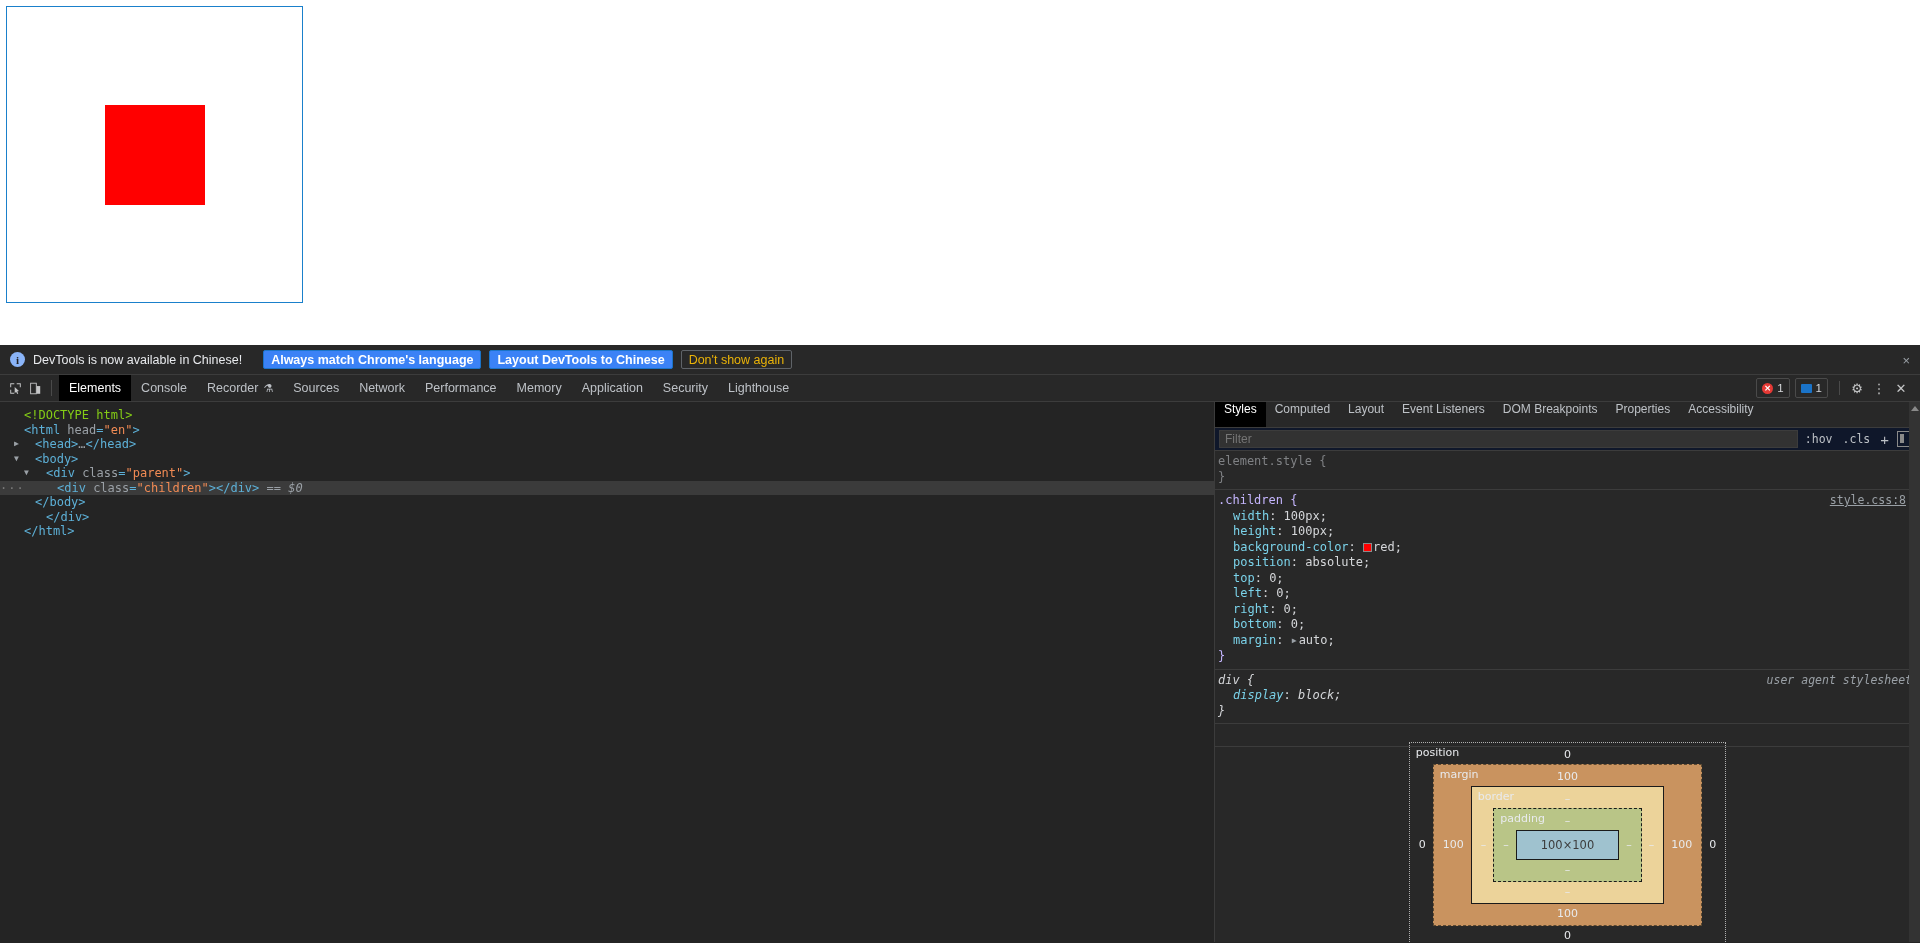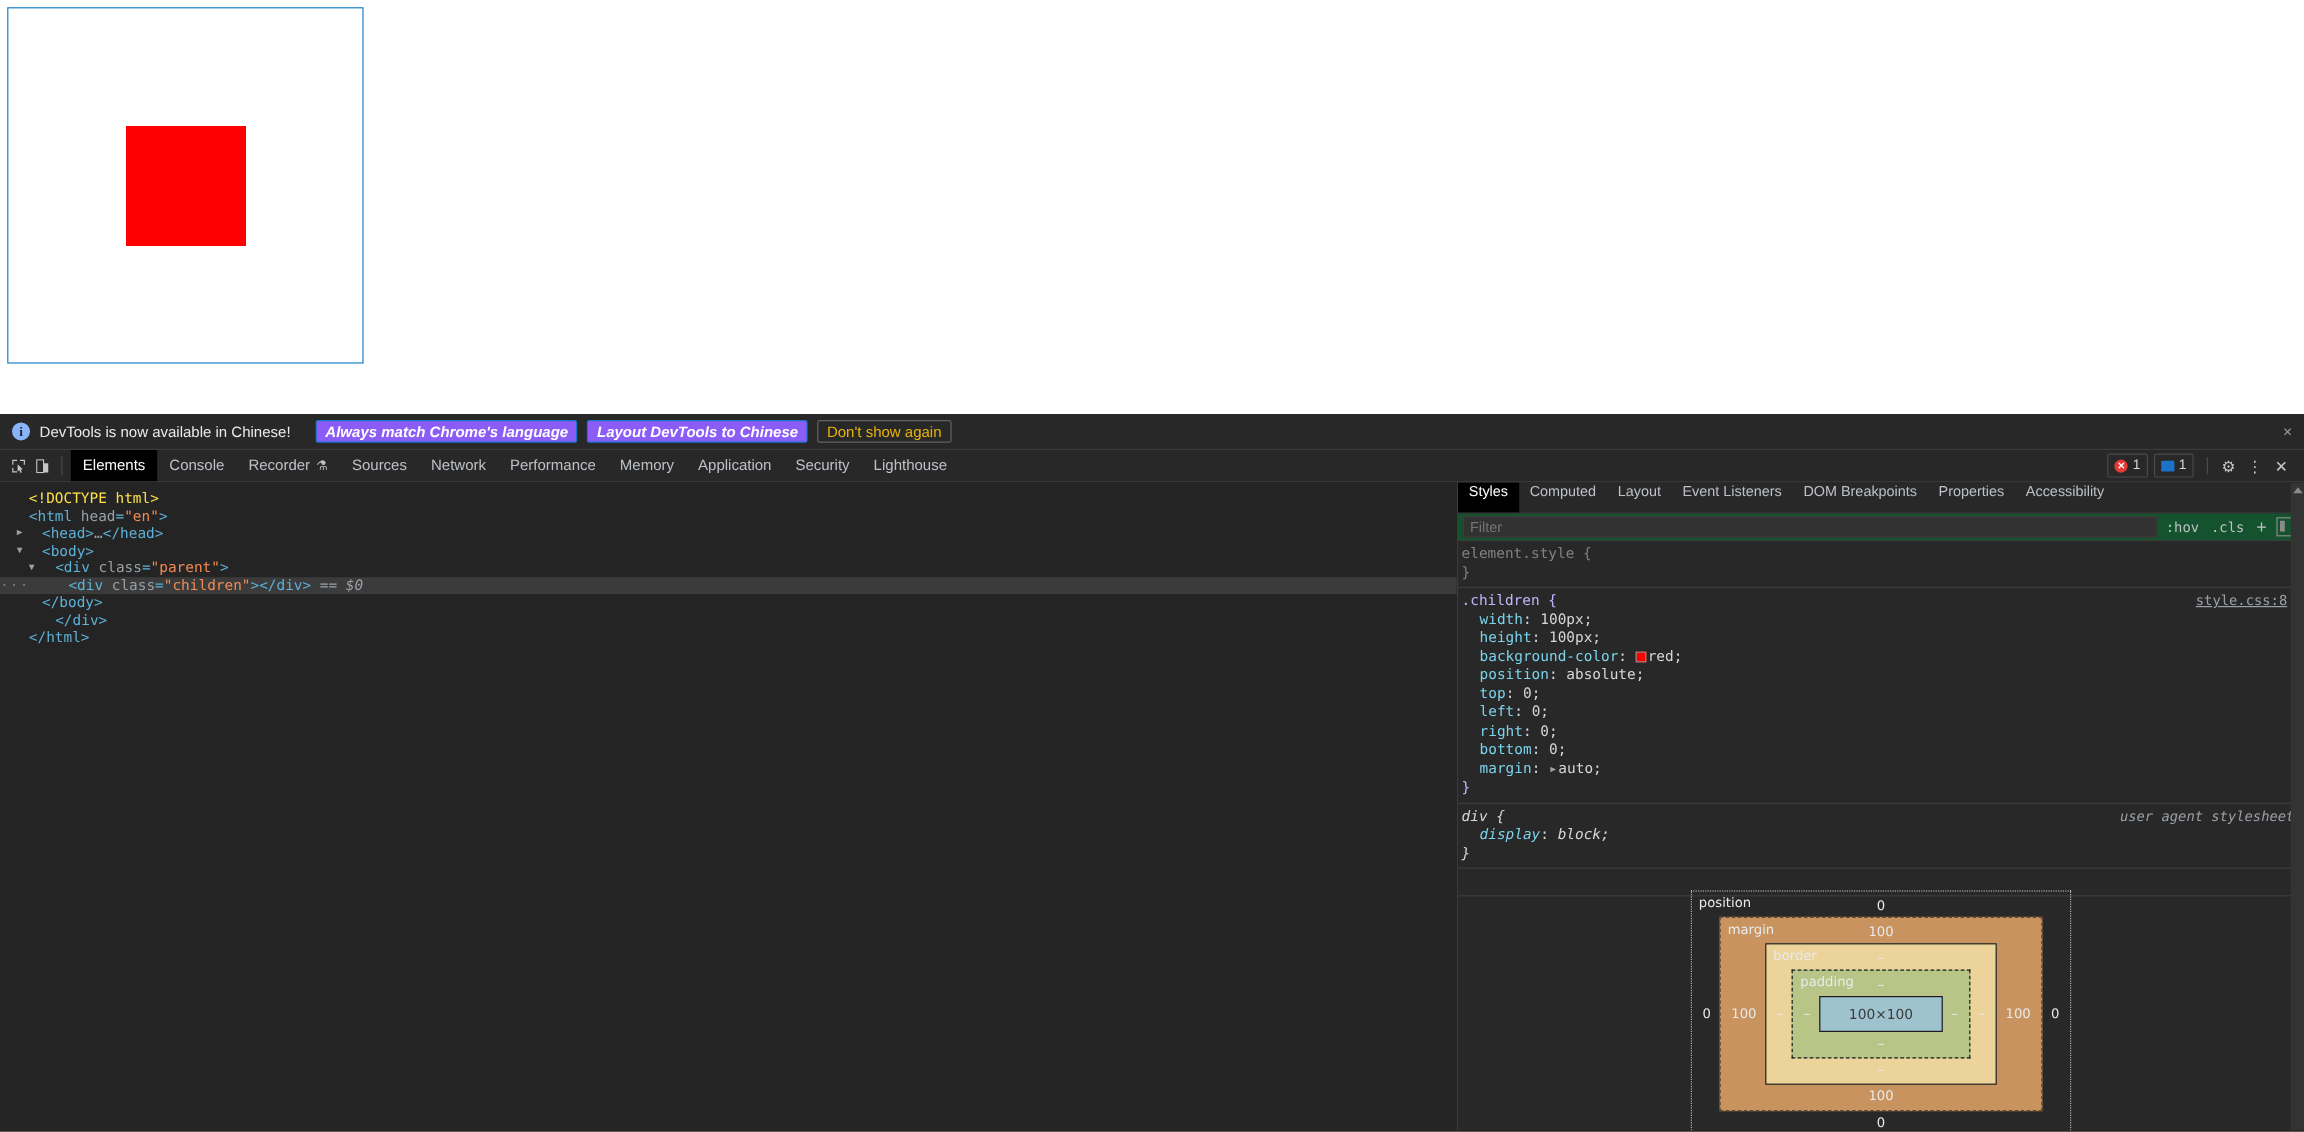--- a/index.html
+++ b/index.html
@@ -19,21 +19,21 @@
 
   
   #infobar{position:relative;height:30px;background:#282828;border-bottom:1px solid #3c3c3c;
            display:flex;align-items:center;padding:0 6px;box-sizing:border-box;}
   .info-icon{width:15px;height:15px;border-radius:50%;background:#8ab4f8;color:#202124;
              font-size:11px;font-weight:bold;display:flex;align-items:center;justify-content:center;
              margin:0 8px 0 4px;font-family:"Liberation Serif",serif;flex:none;}
   #infobar-text{font-size:12.5px;color:#e8eaed;margin-right:21px;white-space:nowrap;}
   .ibtn{height:19px;line-height:19px;padding:0 7px;font-size:12.5px;font-weight:bold;
         border-radius:2px;margin-right:8px;white-space:nowrap;box-sizing:border-box;}
-  .ibtn.primary{background:#8b5cf6;color:#ffffff;border:1px solid #1a73c8;font-style:italic;}
+  .ibtn.primary{background:#3b82f6;color:#ffffff;border:1px solid #1a73c8;}
   .ibtn.ghost{background:transparent;color:#eab308;border:1px solid #5f6368;font-weight:normal;}
   #infobar-close{position:absolute;right:10px;top:50%;transform:translateY(-50%);
                  color:#9aa0a6;font-size:13px;line-height:1;}
 
   
   #tabstrip{height:27px;background:#282828;border-bottom:1px solid #3c3c3c;
             display:flex;align-items:stretch;box-sizing:border-box;}
   .tool-icon{width:20px;display:flex;align-items:center;justify-content:center;color:#c5c6c7;flex:none;}
   .tool-icon:first-child{margin-left:5px;}
   .vsep{width:1px;background:#4a4a4a;margin:5px 7px 5px 6px;flex:none;}
@@ -55,32 +55,32 @@
             font-family:"DejaVu Sans Mono",monospace;font-size:12px;}
   #dom-tree{padding:6px 0 0 0;}
   .domline{position:relative;height:14.5px;line-height:14.5px;white-space:pre;padding-left:10px;color:#9aa0a6;}
   .domline.sel{background:#3b3b3b;}
   .tw{color:#9aa0a6;font-size:8px;position:absolute;left:14px;top:0;line-height:14.5px;}
   .tw.i2{left:24px;}
   .tag{color:#5db0d7;}
   .attr{color:#9aa0a6;}
   .attrn{color:#9aa0a6;}
   .attrv{color:#f28b54;}
-  .doct{color:#fde047;}
+  .doct{color:#84cc16;}
   .ellips{position:absolute;left:0;top:0;color:#7a7a7a;letter-spacing:1px;line-height:14.5px;}
   .selvar{color:#9aa0a6;font-style:italic;}
 
   #vsplit{width:1px;background:#3c3c3c;flex:none;}
 
   #styles-pane{width:705px;background:#282828;position:relative;overflow:hidden;display:flex;flex-direction:column;}
   #styles-tabs{height:25px;background:#282828;border-bottom:1px solid #3c3c3c;display:flex;align-items:stretch;flex:none;}
   .stab{display:flex;align-items:flex-start;padding:0 9px;font-size:12px;color:#bdc1c6;white-space:nowrap;}
   .stab.active{background:#000000;color:#ffffff;}
   #filterbar{height:22px;display:flex;align-items:center;border-bottom:1px solid #3c3c3c;
-             background:#14532d;flex:none;padding-left:2px;}
+             background:#0f172a;flex:none;padding-left:2px;}
   #filter-input{flex:1;height:18px;background:#323232;border:1px solid #3c3c3c;margin:0 2px;
                 color:#9aa0a6;font-size:12px;padding:0 5px;line-height:18px;box-sizing:border-box;}
   .fbtn{font-family:"DejaVu Sans Mono",monospace;font-size:11.5px;color:#bdc1c6;padding:0 5px;white-space:nowrap;}
   .fplus{font-size:15px;color:#bdc1c6;padding:0 5px;line-height:1;}
   .fsidebar{width:14px;height:14px;border:1px solid #8a8a8a;margin:0 7px 0 3px;position:relative;flex:none;}
   .fsidebar:after{content:"";position:absolute;left:2px;top:2px;width:4px;height:9px;background:#8a8a8a;}
 
   #rules{flex:1;overflow:hidden;font-family:"DejaVu Sans Mono",monospace;font-size:12px;
          line-height:15.5px;background:#282828;position:relative;}
   .rule{border-bottom:1px solid #3c3c3c;padding:3px 0 4px 0;position:relative;}

